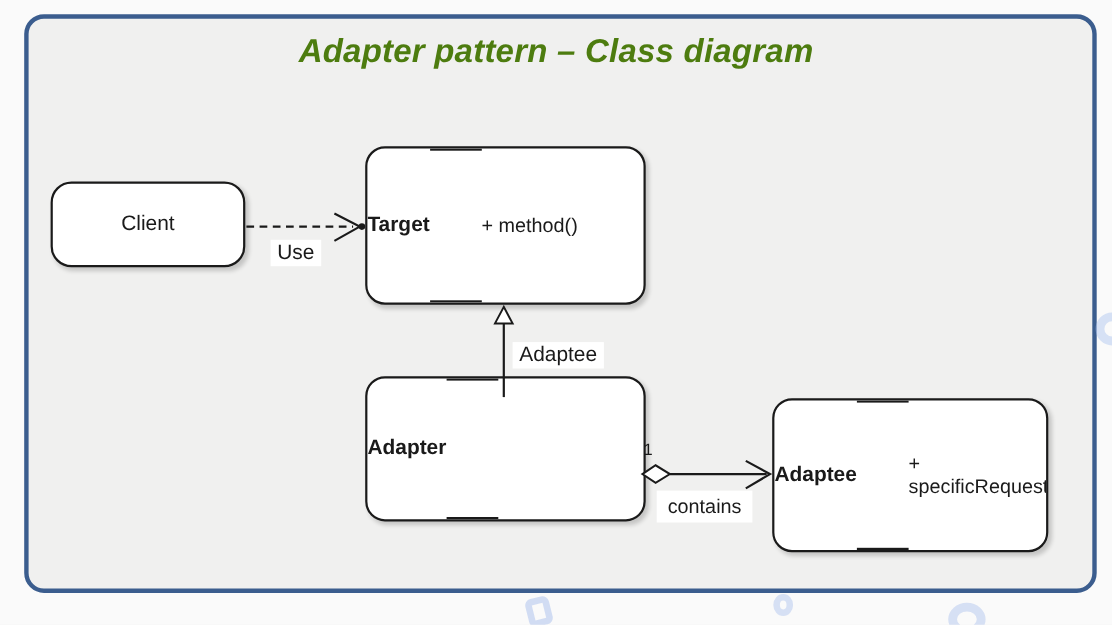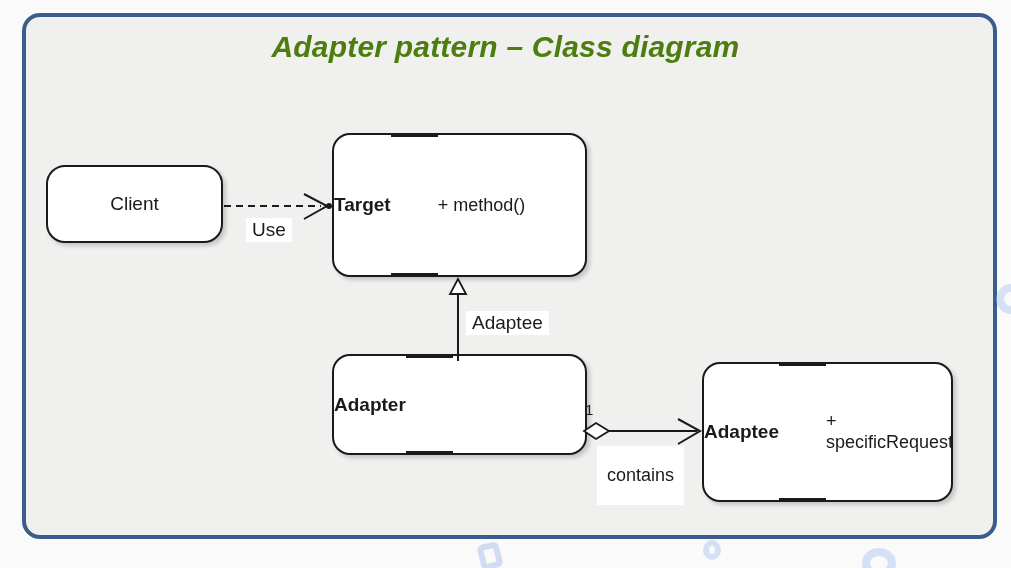--- a/index.html
+++ b/index.html
@@ -52,40 +52,40 @@
     flex:0 0 47px;
     border-top:2px solid #1a1a1a;
     border-bottom:2px solid #1a1a1a;
   }
   .cls-ops {
     flex:1 1 auto;
     display:flex; align-items:center;
     font-size:18px;
   }
   #target-node  { left:332px; top:133px; width:255px; height:144px; }
-  #adapter-node { left:332px; top:354px; width:255px; height:101px; }
+  #adapter-node { left:332px; top:342px; width:255px; height:132px; }
   #adaptee-node { left:702px; top:362px; width:251px; height:140px; }
 
   
   .connectors {
     position:absolute; left:0; top:0; width:1011px; height:568px;
     pointer-events:none;
   }
 
   
   .edge-label {
     position:absolute;
     background:#ffffff;
     padding:1px 6px;
     font-size:19px;
     line-height:1.15;
   }
   .use-label      { left:246px; top:218px; }
   .extends-label  { left:466px; top:311px; }
-  .contains-label { left:597px; top:446px; padding:19px 10px; font-size:18px; }
+  .contains-label { left:597px; top:446px; padding:4px 10px; font-size:18px; }
   .mult-label {
     position:absolute; left:585px; top:401px;
     font-size:15px; background:transparent; padding:0;
   }
 
   
   .wm { position:absolute; pointer-events:none; }
   .wm1 { left:479px; top:543px; width:22px; height:26px;
          border:6px solid rgba(160,185,235,0.45); border-radius:6px;
          transform:rotate(-14deg); }

